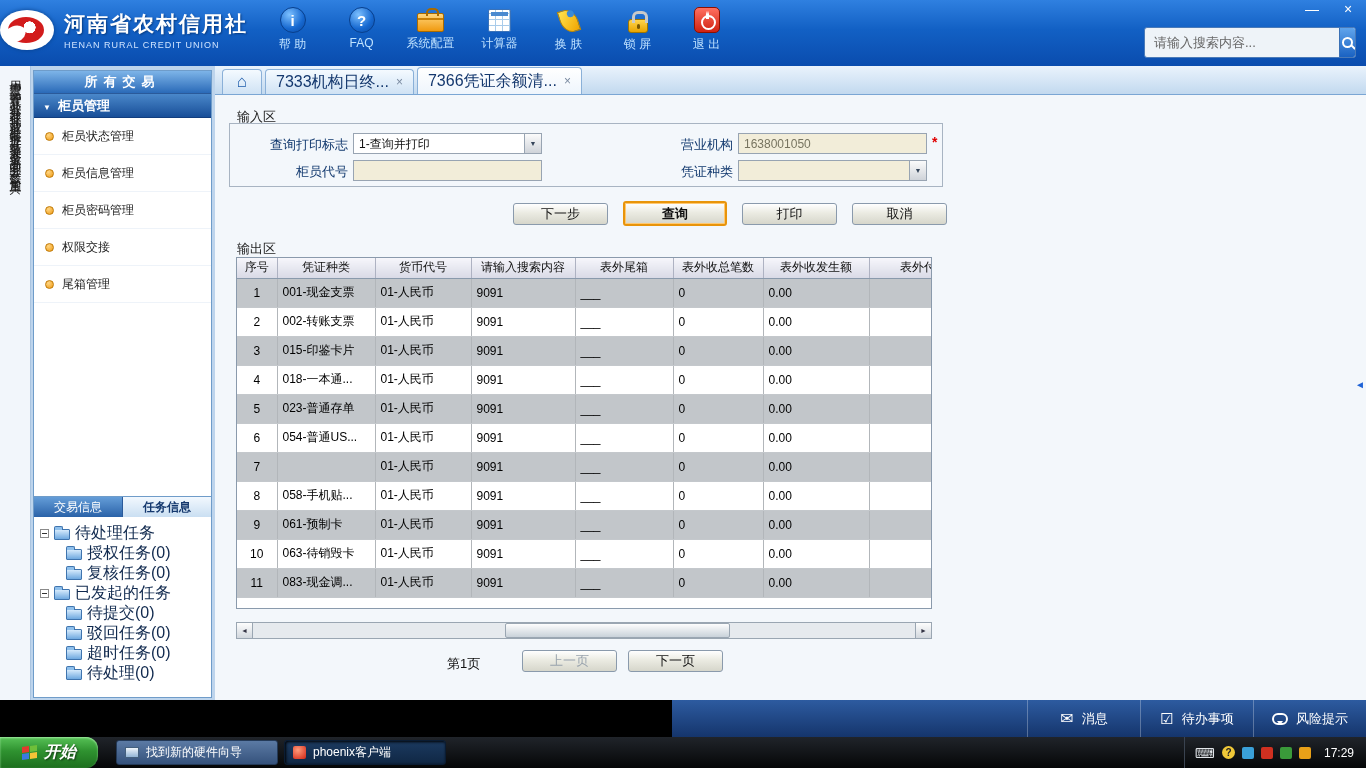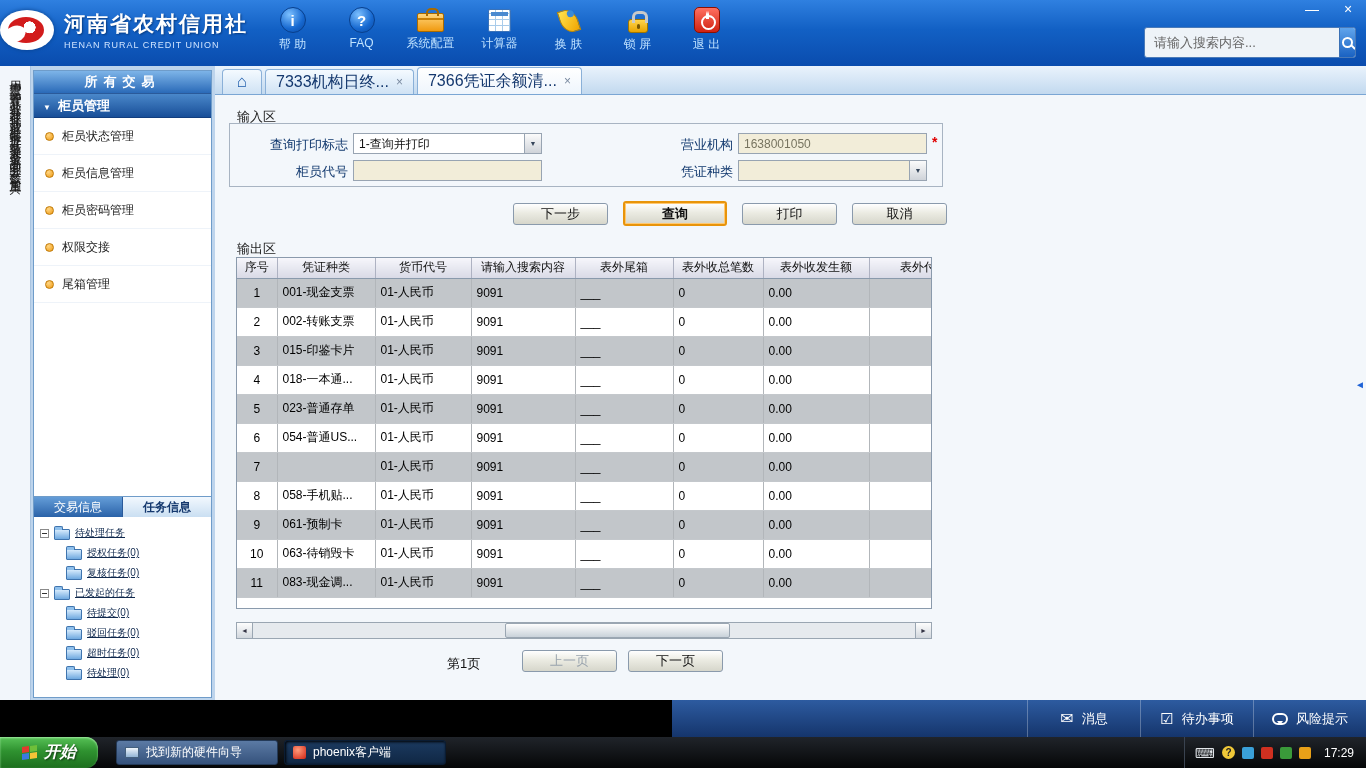--- a/index.html
+++ b/index.html
@@ -70,21 +70,21 @@
   .sb-tab { flex:1; display:flex; align-items:center; justify-content:center; font-size:12px; cursor:default; }
   .sb-tab.inactive { background:linear-gradient(#649dd8,#2a62a8); color:#fff; border-right:1px solid #2a5a9a; }
   .sb-tab.active { background:linear-gradient(#f2f8fe,#cadff2); color:#14386e; font-weight:bold; }
   .sb-tree { height:180px; background:#fff; padding:6px 4px 0 6px; overflow:hidden; }
   .tree-row { display:flex; align-items:center; gap:5px; height:20px; cursor:default; }
   .tree-row.child { padding-left:26px; }
   .minus { width:9px; height:9px; border:1px solid #8a8a8a; background:#fff; position:relative; flex:none; }
   .minus::before { content:""; position:absolute; left:1px; right:1px; top:3px; height:1px; background:#333; }
   .folder { width:16px; height:11px; background:linear-gradient(#d5eafc,#6fa9e0); border:1px solid #3f74ae; border-radius:1px; position:relative; flex:none; margin-top:2px; }
   .folder::before { content:""; position:absolute; top:-4px; left:-1px; width:7px; height:3px; background:#8fc0ec; border:1px solid #3f74ae; border-bottom:none; border-radius:2px 2px 0 0; }
-  .tree-label { font-size:10px; color:#10294e; white-space:nowrap;text-decoration:underline; }
+  .tree-label { font-size:16px; color:#10294e; white-space:nowrap; }
 
   
   .main { position:absolute; left:215px; top:66px; width:1151px; height:634px; background:#f2f6fb; }
   .tabbar { position:absolute; left:0; top:0; right:0; height:29px; background:linear-gradient(#eaf3fc,#c2d9ef); border-bottom:1px solid #7aa6d4;
     display:flex; align-items:flex-end; padding-left:7px; gap:3px; }
   .tab { height:25px; display:flex; align-items:center; gap:7px; padding:0 10px; background:linear-gradient(#f4faff,#cfe2f4);
     border:1px solid #8ab0d8; border-bottom:none; border-radius:4px 4px 0 0; font-size:16px; color:#14386e; cursor:default; }
   .tab.active { background:linear-gradient(#ffffff,#eef5fc); height:27px; }
   .tab.home { width:40px; justify-content:center; }
   .ic-home::before { content:"⌂"; font-size:17px; color:#1d5cab; line-height:14px; }

